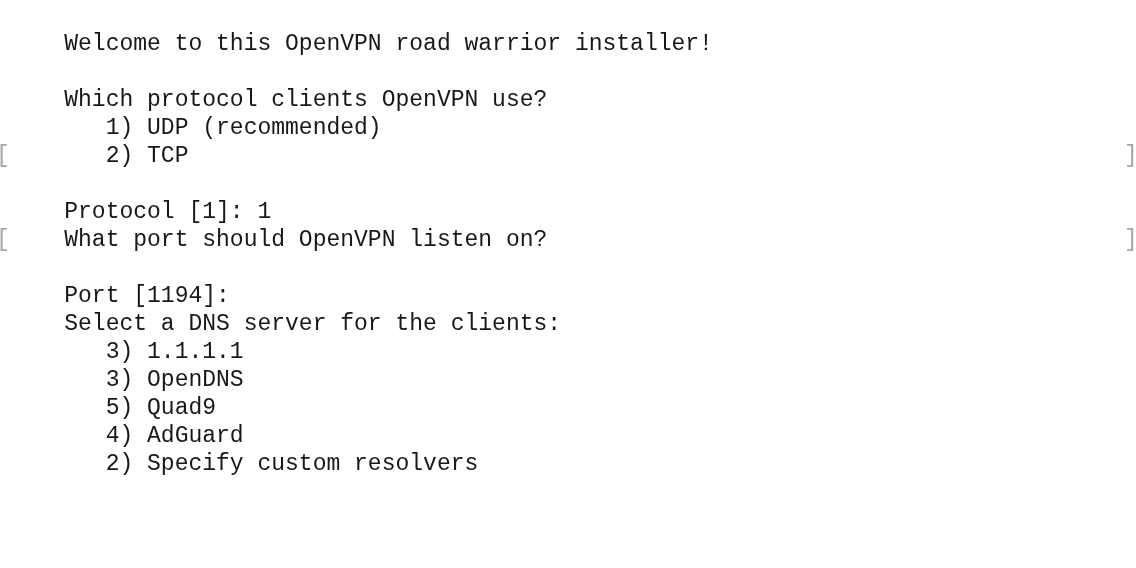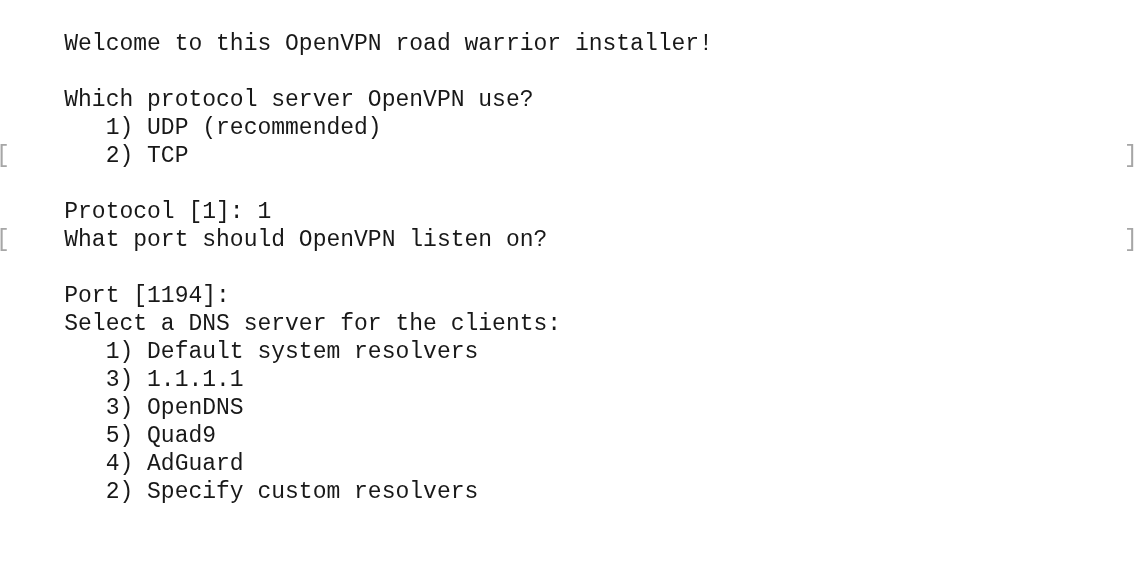--- a/index.html
+++ b/index.html
@@ -60,21 +60,21 @@
 
   <div class="row">
     <span class="line-text">Welcome to this OpenVPN road warrior installer!</span>
   </div>
 
   <div class="row">
     <span class="line-text"></span>
   </div>
 
   <div class="row">
-    <span class="line-text">Which protocol server OpenVPN use?</span>
+    <span class="line-text">Which protocol clients OpenVPN use?</span>
   </div>
 
   <div class="row">
     <span class="line-text">   1) UDP (recommended)</span>
   </div>
 
   <div class="row">
     <span class="line-text">   2) TCP</span>
   </div>
 
@@ -99,23 +99,20 @@
   </div>
 
   <div class="row">
     <span class="line-text"></span>
   </div>
 
   <div class="row">
     <span class="line-text">Select a DNS server for the clients:</span>
   </div>
 
-  <div class="row">
-    <span class="line-text">   1) Default system resolvers</span>
-  </div>
 
 
   <div class="row">
     <span class="line-text">   3) 1.1.1.1</span>
   </div>
 
   <div class="row">
     <span class="line-text">   3) OpenDNS</span>
   </div>
 

